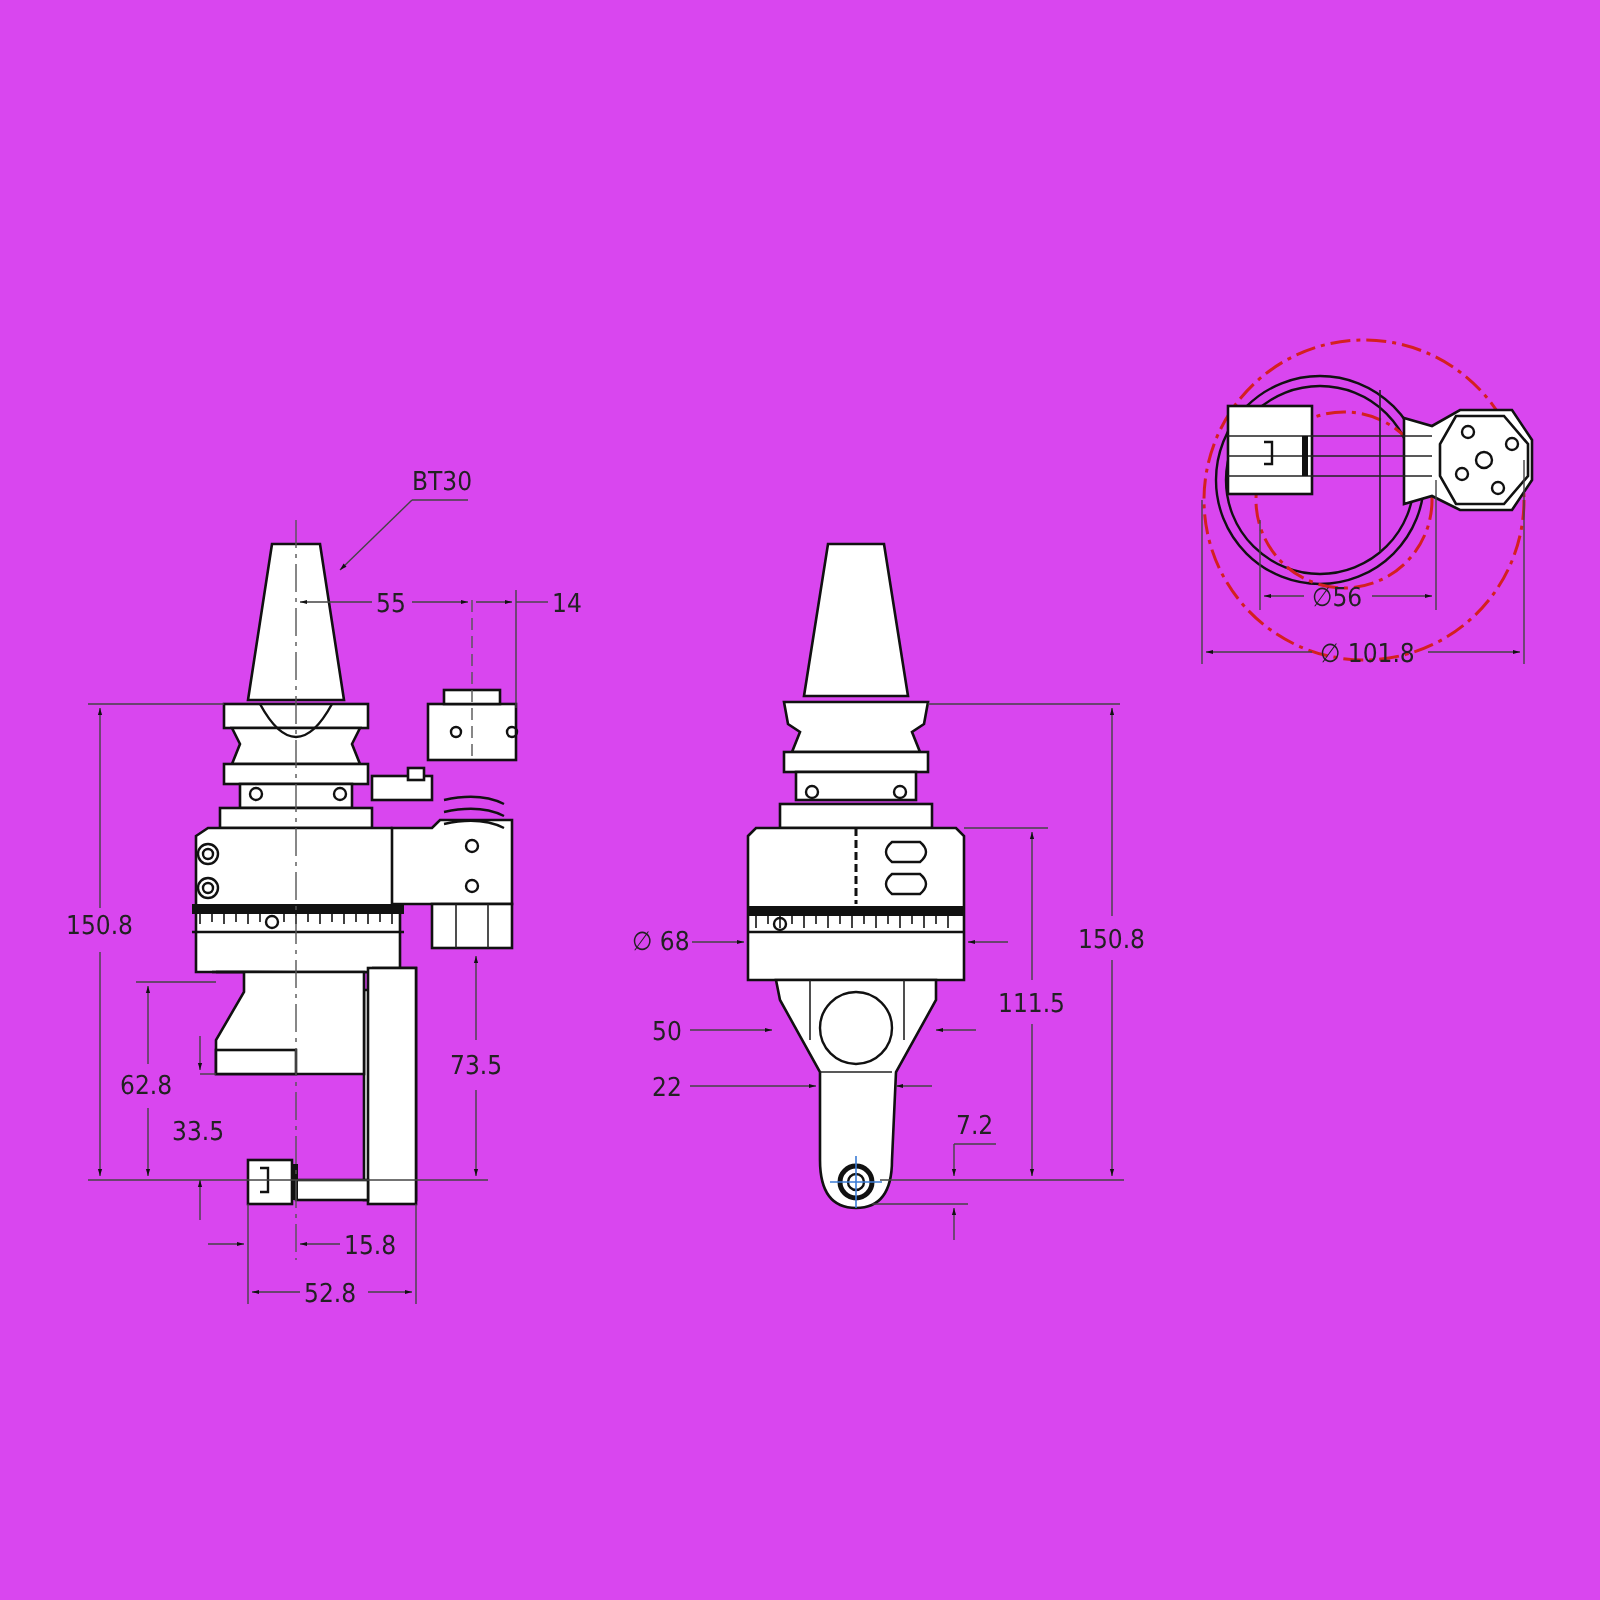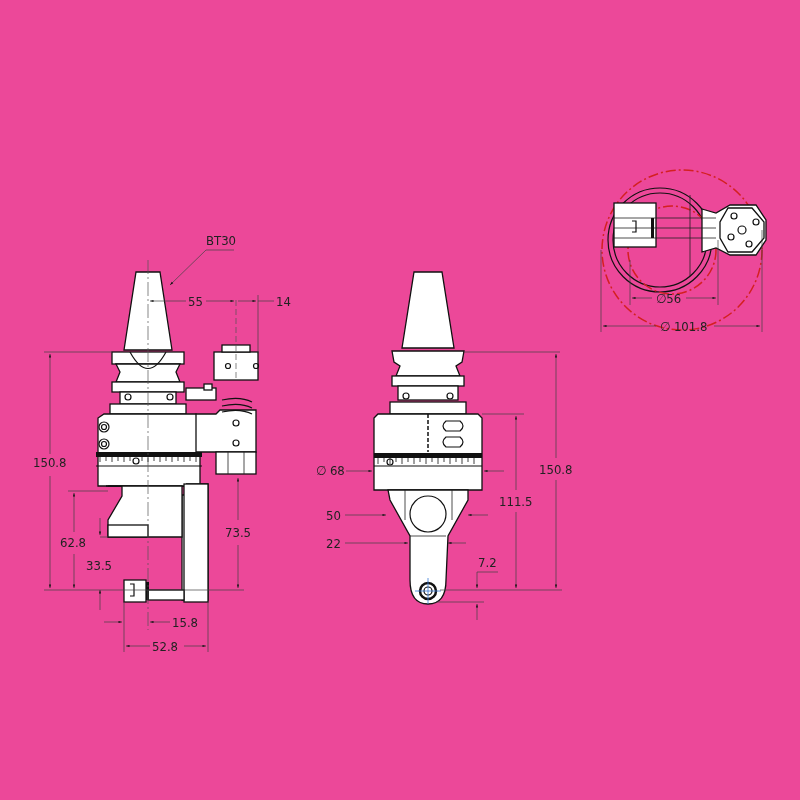--- a/index.html
+++ b/index.html
@@ -1,16 +1,16 @@
 <!DOCTYPE html>
 <html><head>
 <meta charset="utf-8">
 <style>
   html,body{margin:0;padding:0;background:#fff;}
-  #canvas{position:relative;width:800px;height:800px;background:#ec4899;overflow:hidden;}
+  #canvas{position:relative;width:800px;height:800px;background:#d946ef;overflow:hidden;}
   svg{position:absolute;left:0;top:0;}
   .dim{font-family:"DejaVu Sans Condensed","DejaVu Sans",sans-serif;font-size:13px;fill:#222;}
   .ln{stroke:#111;stroke-width:1.2;fill:none;}
   .thin{stroke:#222;stroke-width:0.8;fill:none;}
   .dl{stroke:#444;stroke-width:0.7;fill:none;}
   .body{stroke:#111;stroke-width:1.3;fill:#fff;}
   .red{stroke:#d42020;stroke-width:1.5;fill:none;stroke-dasharray:10 3 2 3;}
 </style>
 </head>
 <body>

